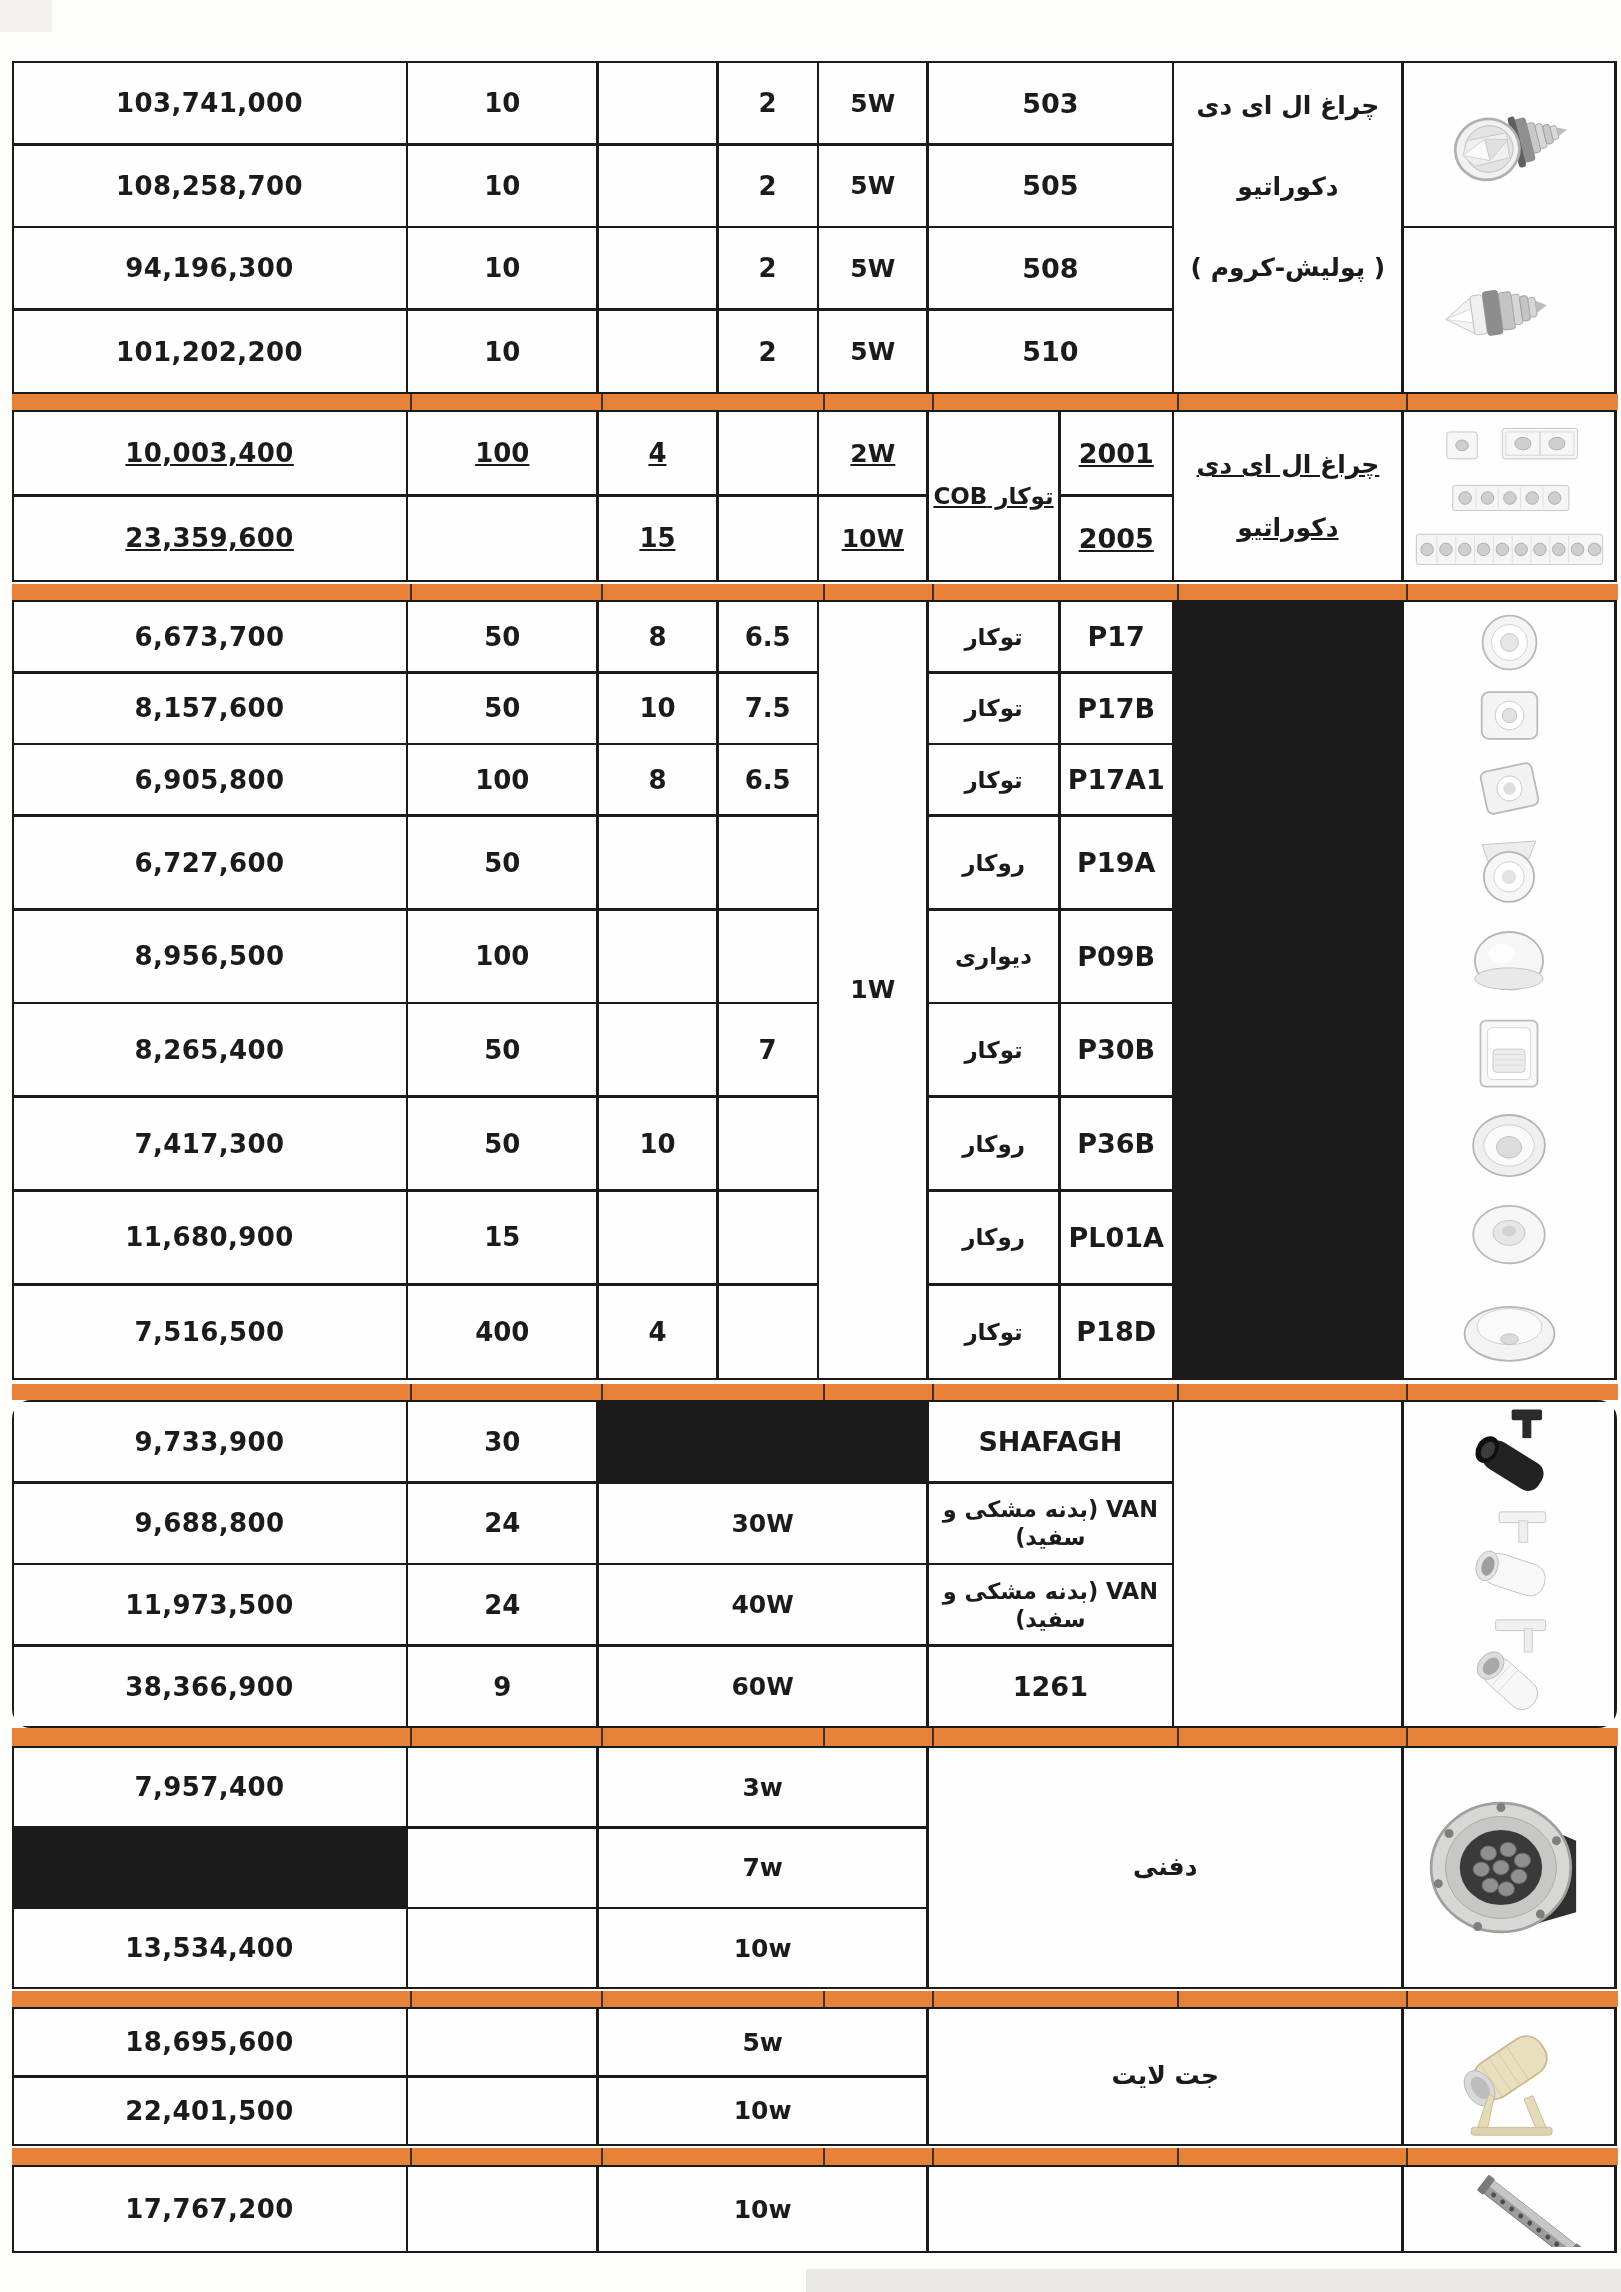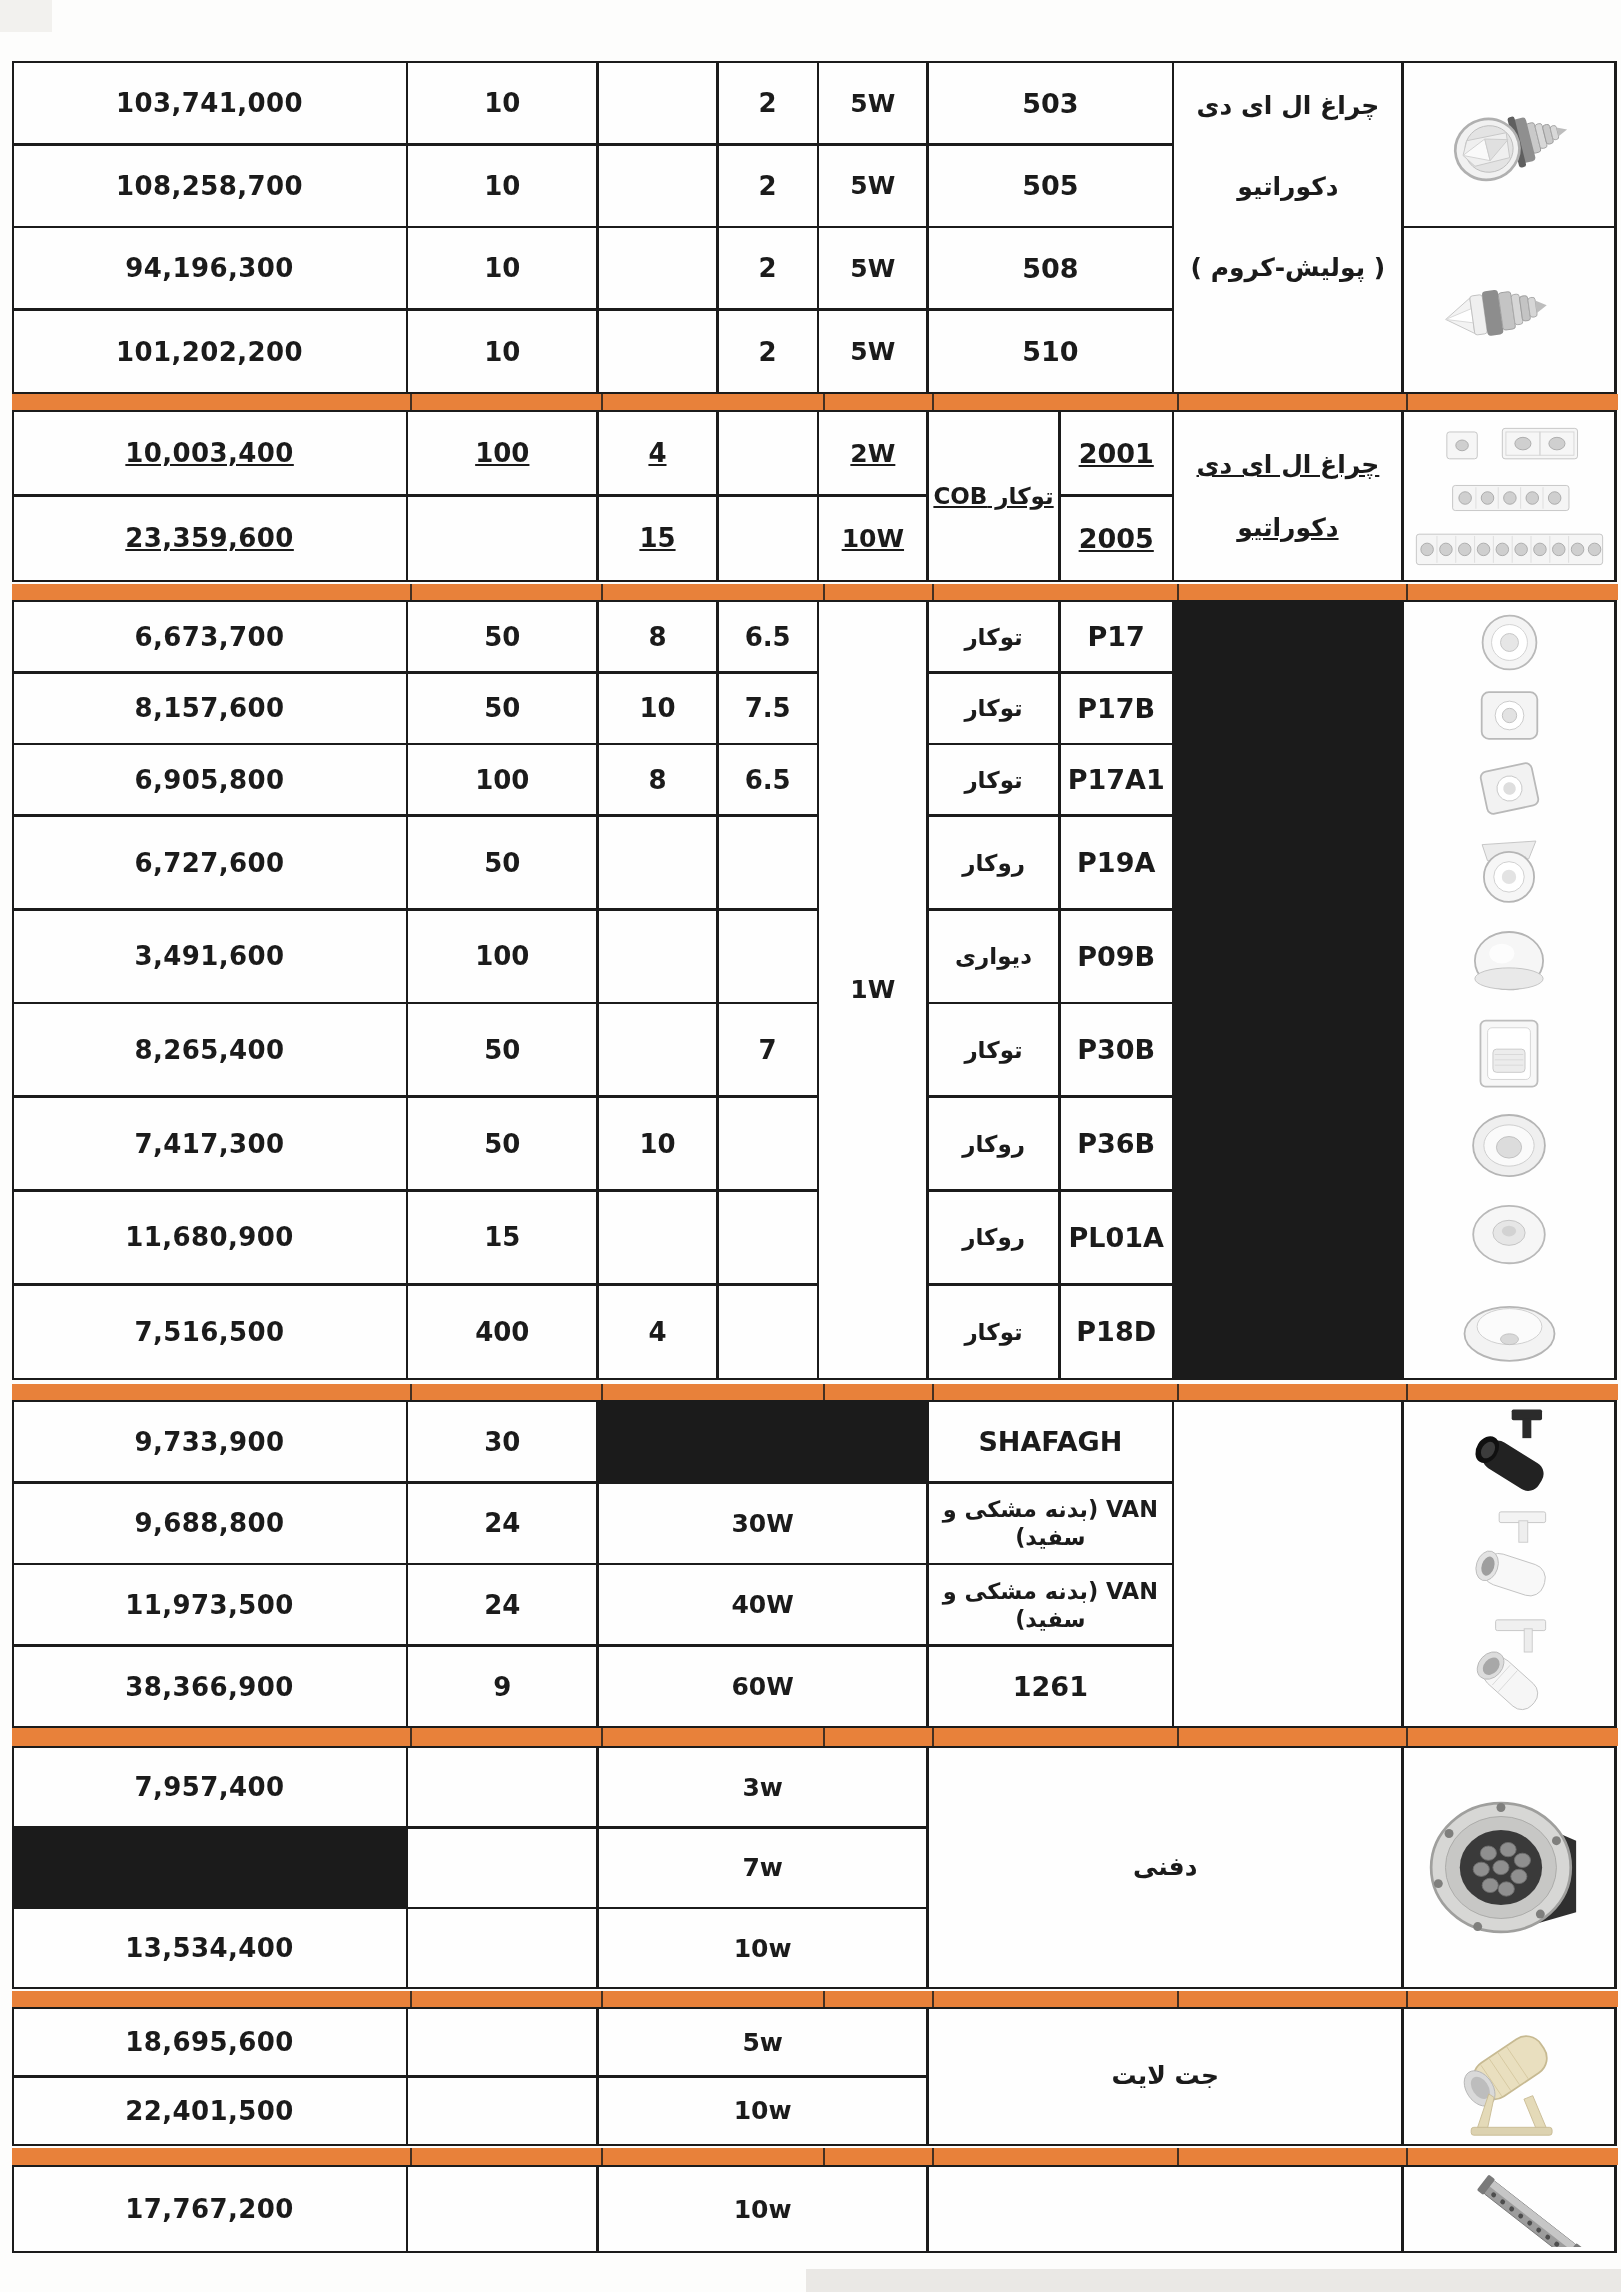--- a/index.html
+++ b/index.html
@@ -221,21 +221,21 @@
     <div class="cell mount" dir="rtl" style="grid-area:3/6">توکار</div>
     <div class="cell model" style="grid-area:3/7">P17A1</div>
 
     <div class="cell price" style="grid-area:4/1">6,727,600</div>
     <div class="cell" style="grid-area:4/2">50</div>
     <div class="cell" style="grid-area:4/3"></div>
     <div class="cell" style="grid-area:4/4"></div>
     <div class="cell mount" dir="rtl" style="grid-area:4/6">روکار</div>
     <div class="cell model" style="grid-area:4/7">P19A</div>
 
-    <div class="cell price" style="grid-area:5/1">3,491,600</div>
+    <div class="cell price" style="grid-area:5/1">8,956,500</div>
     <div class="cell" style="grid-area:5/2">100</div>
     <div class="cell" style="grid-area:5/3"></div>
     <div class="cell" style="grid-area:5/4"></div>
     <div class="cell mount" dir="rtl" style="grid-area:5/6">دیواری</div>
     <div class="cell model" style="grid-area:5/7">P09B</div>
 
     <div class="cell price" style="grid-area:6/1">8,265,400</div>
     <div class="cell" style="grid-area:6/2">50</div>
     <div class="cell" style="grid-area:6/3"></div>
     <div class="cell" style="grid-area:6/4">7</div>
@@ -322,21 +322,21 @@
 
   <div class="orange-bar" style="top:1384px;">
     <span class="tick" style="left:398px"></span>
       <span class="tick" style="left:589px"></span>
       <span class="tick" style="left:811px"></span>
       <span class="tick" style="left:920px"></span>
       <span class="tick" style="left:1165px"></span>
       <span class="tick" style="left:1394px"></span>
   </div>
 
-  <div class="sec" style="top:1400px;grid-template-rows:79px 79px 79px 79px;">
+  <div class="sec" style="top:1400px;grid-template-rows:79px 79px 79px 79px;border-radius:19px;">
     <div class="cell price" style="grid-area:1/1">9,733,900</div>
     <div class="cell" style="grid-area:1/2">30</div>
     <div class="cell model" style="grid-area:1/6/2/8">SHAFAGH</div>
 
     <div class="cell price" style="grid-area:2/1">9,688,800</div>
     <div class="cell" style="grid-area:2/2">24</div>
     <div class="cell watt" style="grid-area:2/3/3/6">30W</div>
     <div class="cell van" dir="rtl" style="grid-area:2/6/3/8">VAN (بدنه مشکی و سفید)</div>
 
     <div class="cell price" style="grid-area:3/1">11,973,500</div>

